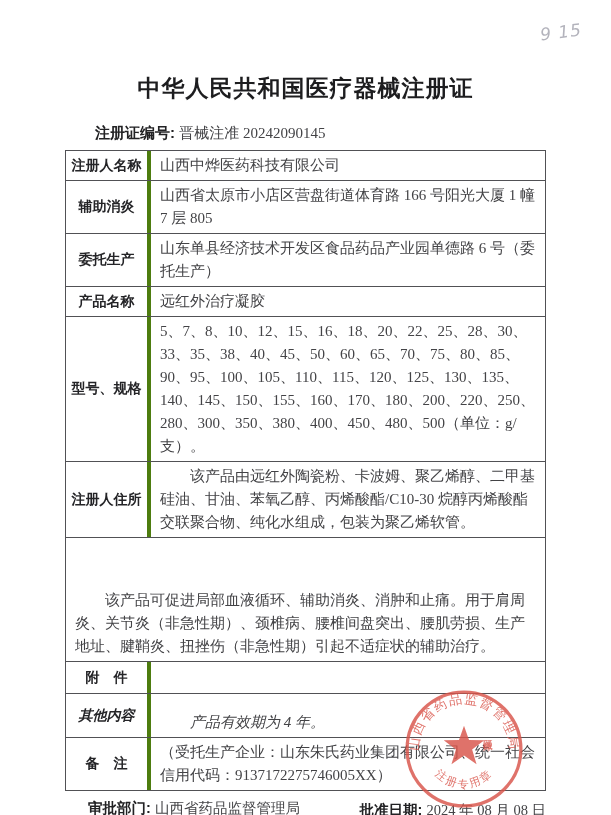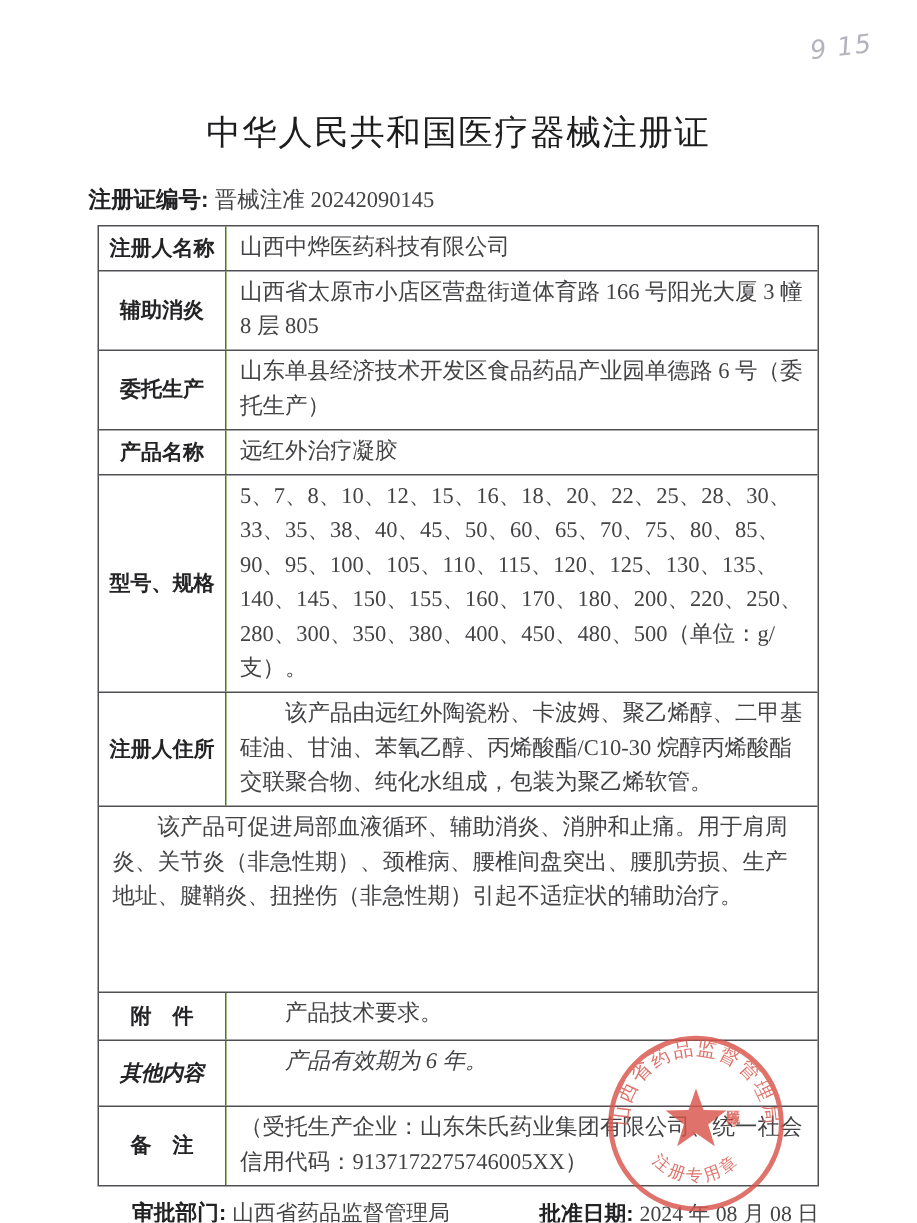--- a/index.html
+++ b/index.html
@@ -17,27 +17,27 @@
     font-style: italic;
     font-size: 17px;
     color: #b3b3bc;
     transform: rotate(-7deg);
     letter-spacing: 1px;
   }
   .title {
     margin-top: 73px;
     text-align: center;
     font-size: 23px;
-    font-weight: normal;
+    font-weight: bold;
     color: #1d1d1f;
     letter-spacing: 1px;
     font-family: "Liberation Sans", sans-serif;
   }
   .cert-line {
-    margin: 20px 0 7px 59px;
+    margin: 20px 0 7px 95px;
     font-size: 15px;
   }
   .lbl {
     font-weight: bold;
     color: #222224;
     font-family: "Liberation Sans", sans-serif;
   }
   .val {
     font-family: "Liberation Serif", "DejaVu Serif", serif;
     color: #434346;
@@ -45,35 +45,35 @@
   .table {
     margin-left: 65px;
     width: 481px;
     border: 1px solid #515155;
   }
   .row { display: flex; border-bottom: 1px solid #515155; }
   .row:last-child { border-bottom: none; }
   .cell-label {
     width: 85px;
     flex: none;
-    border-right: 1px solid #4d7c0f;
+    border-right: 4px solid #4d7c0f;
     display: flex;
     align-items: center;
     justify-content: center;
     text-align: center;
     font-weight: bold;
     font-size: 14px;
     color: #242427;
     padding: 2px;
     font-family: "Liberation Sans", sans-serif;
   }
   .cell-value {
     flex: 1;
     display: flex;
-    align-items: flex-start;
+    align-items: flex-end;
     padding: 3px 9px;
     font-family: "Liberation Serif", "DejaVu Serif", serif;
     font-size: 15px;
     line-height: 23px;
     color: #434346;
   }
   .row.indent .cell-value span { text-indent: 2em; display: inline-block; }
   .row:nth-child(1)  { min-height: 26px; }
   .row:nth-child(2)  { min-height: 52px; }
   .row:nth-child(3)  { min-height: 44px; }
@@ -117,21 +117,21 @@
 <div class="table">
   <div class="row">
     <div class="cell-label">注册人名称</div>
     <div class="cell-value">
         <span>山西中烨医药科技有限公司</span>
       </div>
   </div>
   <div class="row">
     <div class="cell-label">辅助消炎</div>
     <div class="cell-value">
-        <span>山西省太原市小店区营盘街道体育路 166 号阳光大厦 3 幢 8 层 805</span>
+        <span>山西省太原市小店区营盘街道体育路 166 号阳光大厦 1 幢 7 层 805</span>
       </div>
   </div>
   <div class="row">
     <div class="cell-label">委托生产</div>
     <div class="cell-value">
         <span>山东单县经济技术开发区食品药品产业园单德路 6 号（委托生产）</span>
       </div>
   </div>
   <div class="row">
     <div class="cell-label">产品名称</div>
@@ -151,28 +151,25 @@
         <span>该产品由远红外陶瓷粉、卡波姆、聚乙烯醇、二甲基硅油、甘油、苯氧乙醇、丙烯酸酯/C10-30 烷醇丙烯酸酯交联聚合物、纯化水组成，包装为聚乙烯软管。</span>
       </div>
   </div>
   <div class="row indent">
     <div class="cell-value">
         <span>该产品可促进局部血液循环、辅助消炎、消肿和止痛。用于肩周炎、关节炎（非急性期）、颈椎病、腰椎间盘突出、腰肌劳损、生产地址、腱鞘炎、扭挫伤（非急性期）引起不适症状的辅助治疗。</span>
       </div>
   </div>
   <div class="row indent">
     <div class="cell-label">附　件</div>
-    <div class="cell-value">
-        <span>产品技术要求。</span>
-      </div>
   </div>
   <div class="row indent">
     <div class="cell-label">其他内容</div>
     <div class="cell-value">
-        <span>产品有效期为 6 年。</span>
+        <span>产品有效期为 4 年。</span>
       </div>
   </div>
   <div class="row">
     <div class="cell-label">备　注</div>
     <div class="cell-value">
         <span>（受托生产企业：山东朱氏药业集团有限公司、统一社会信用代码：9137172275746005XX）</span>
       </div>
   </div>
 </div>
 

